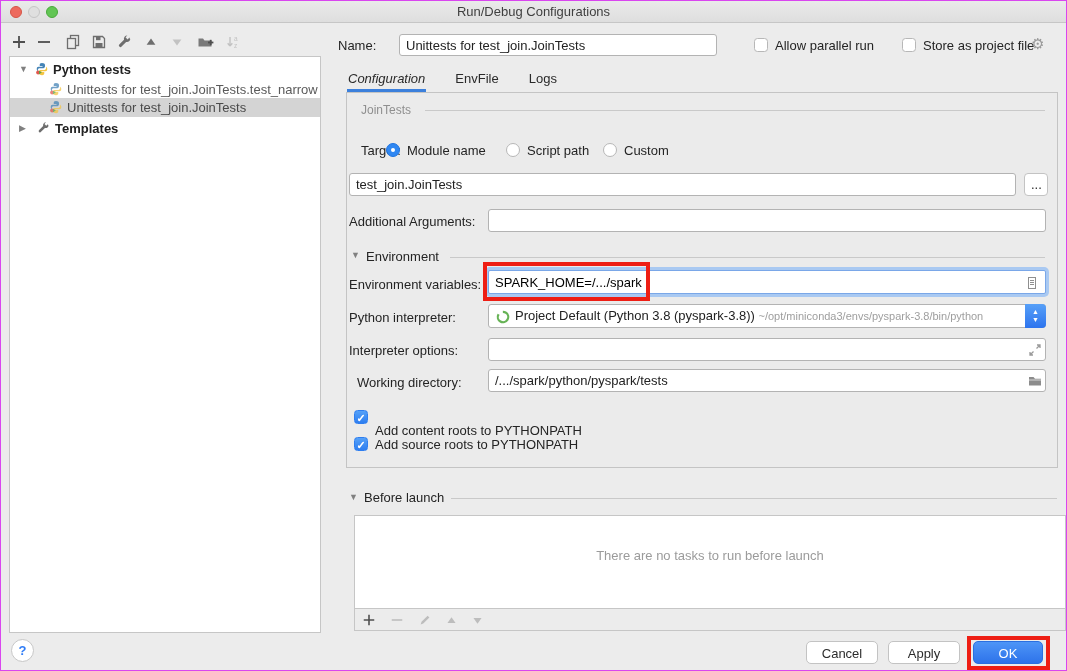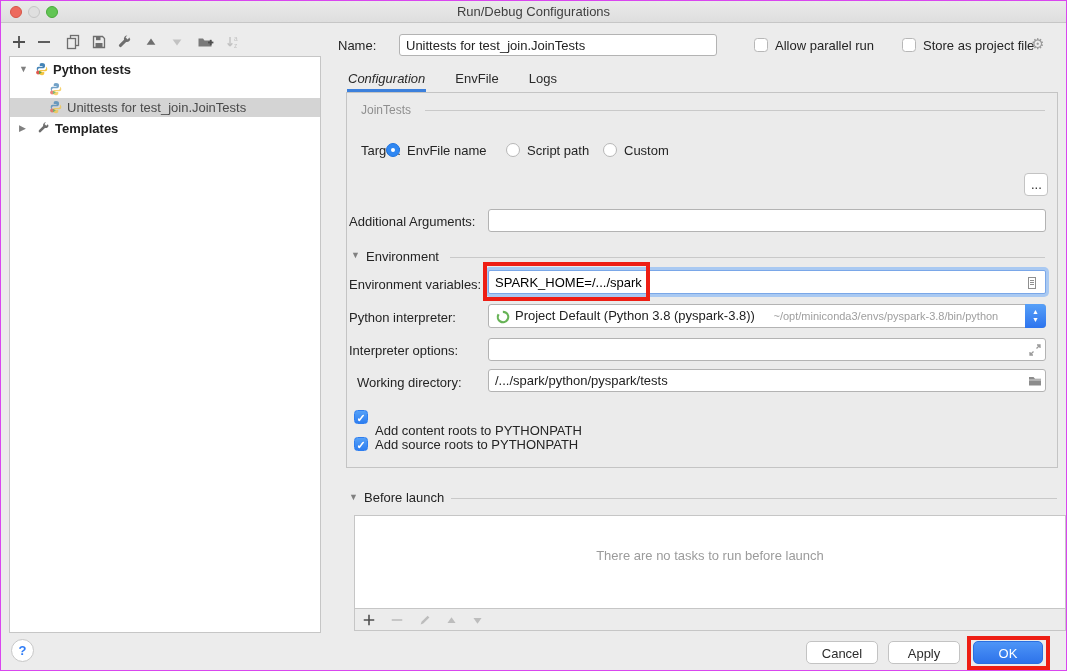--- a/index.html
+++ b/index.html
@@ -57,21 +57,21 @@
   .btn.primary{background:linear-gradient(#4d95f7,#2e73ea);border:1px solid #2a6fe0;color:#fff;}
   .help-btn{position:absolute;left:10px;top:638px;width:23px;height:23px;border-radius:50%;
     background:#fff;border:1px solid #c7c7c7;color:#2f7cf6;font-weight:bold;text-align:center;line-height:21px;}
   
   .focus-wrap{position:absolute;border:1px solid #7aa7e8;border-radius:2px;background:#fff;
     box-shadow:0 0 0 3px #a9c9f2;}
   .focus-wrap input{border:none;width:100%;height:100%;outline:none;font-family:"Liberation Sans",sans-serif;font-size:13px;padding:0 6px;background:transparent;}
   .annot{position:absolute;border:4px solid #ee1e14;pointer-events:none;z-index:50;}
   .small-ico{position:absolute;width:16px;height:16px;}
   .combo-text{white-space:nowrap;overflow:hidden;}
-  .combo-path{color:#9e9e9e;font-size:11px;margin-left:15px;}
+  .combo-path{color:#9e9e9e;font-size:11px;}
 </style>
 </head>
 <body>
 
 <div class="window">
 
   <div class="titlebar">
     <span class="tl red"></span>
     <span class="tl gray"></span>
     <span class="tl green"></span>
@@ -142,20 +142,21 @@
       </svg>
       <span class="tree-label bold" style="left:43px;">Python tests</span>
     </div>
     <div class="tree-row" style="top:23px;">
       <svg class="tree-ico" style="left:39px;opacity:.75;" viewBox="0 0 16 16">
         <path d="M8 1C5.8 1 5.4 2 5.4 3.2v1.4h3.2v.8H4C2.7 5.4 2 6.4 2 8c0 1.3.4 2.3 1.3 2.7V8.8C3.3 7.8 4.2 7 5.2 7h4.4c1 0 1.8-.8 1.8-1.8V3.2C11.4 2 10.2 1 8 1z" fill="#4584b6"></path>
         <path d="M8 15c2.2 0 2.6-1 2.6-2.2v-1.4H7.4v-.8H12c1.3 0 2-1 2-2.6 0-1.3-.4-2.3-1.3-2.7v1.9c0 1-.9 1.8-1.9 1.8H6.4c-1 0-1.8.8-1.8 1.8v2C4.6 14 5.8 15 8 15z" fill="#f4c542"></path>
         <circle cx="3.6" cy="12" r="2.3" fill="#e2574c"></circle>
         <path d="M4.6 13.9l3.2-1.9-3.2-1.9z" fill="#57a64a"></path>
       </svg>
+      <span class="tree-label" style="left:57px;color:#5a5a5a;">Unittests for test_join.JoinTests.test_narrow</span>
     </div>
     <div class="tree-row selected" style="top:41px;">
       <svg class="tree-ico" style="left:39px;opacity:.75;" viewBox="0 0 16 16">
         <path d="M8 1C5.8 1 5.4 2 5.4 3.2v1.4h3.2v.8H4C2.7 5.4 2 6.4 2 8c0 1.3.4 2.3 1.3 2.7V8.8C3.3 7.8 4.2 7 5.2 7h4.4c1 0 1.8-.8 1.8-1.8V3.2C11.4 2 10.2 1 8 1z" fill="#4584b6"></path>
         <path d="M8 15c2.2 0 2.6-1 2.6-2.2v-1.4H7.4v-.8H12c1.3 0 2-1 2-2.6 0-1.3-.4-2.3-1.3-2.7v1.9c0 1-.9 1.8-1.9 1.8H6.4c-1 0-1.8.8-1.8 1.8v2C4.6 14 5.8 15 8 15z" fill="#f4c542"></path>
         <circle cx="3.6" cy="12" r="2.3" fill="#e2574c"></circle>
         <path d="M4.6 13.9l3.2-1.9-3.2-1.9z" fill="#57a64a"></path>
       </svg>
       <span class="tree-label" style="left:57px;color:#4a4a4a;">Unittests for test_join.JoinTests</span>
     </div>
@@ -181,26 +182,27 @@
     <span class="tab">EnvFile</span>
     <span class="tab">Logs</span>
   </div>
 
   <div class="content-panel">
     <span class="lbl gray-lbl" style="left:14px;top:10px;font-size:12px;">JoinTests</span>
     <div class="sepline" style="left:78px;top:17px;width:620px;"></div>
 
     <span class="lbl" style="left:14px;top:50px;">Target:</span>
     <span class="radio sel" style="left:39px;top:50px;"></span>
-    <span class="lbl" style="left:60px;top:50px;">EnvFile name</span>
+    <span class="lbl" style="left:60px;top:50px;">Module name</span>
     <span class="radio" style="left:159px;top:50px;"></span>
     <span class="lbl" style="left:180px;top:50px;">Script path</span>
     <span class="radio" style="left:256px;top:50px;"></span>
     <span class="lbl" style="left:277px;top:50px;">Custom</span>
 
+    <input class="input" style="left: 2px; top: 80px; width: 667px; height: 23px;" readonly="" value="test_join.JoinTests">
     <button class="btn" style="left:677px;top:80px;width:24px;height:23px;line-height:18px;border-radius:4px;">...</button>
 
     <span class="lbl" style="left:2px;top:121px;">Additional Arguments:</span>
     <input class="input" style="left: 141px; top: 116px; width: 558px; height: 23px;" readonly="" value="">
 
     <span class="caret" style="left:4px;top:157px;">▼</span>
     <span class="lbl" style="left:19px;top:156px;">Environment</span>
     <div class="sepline" style="left:103px;top:164px;width:595px;"></div>
 
     <span class="lbl" style="left:2px;top:184px;">Environment variables:</span>

